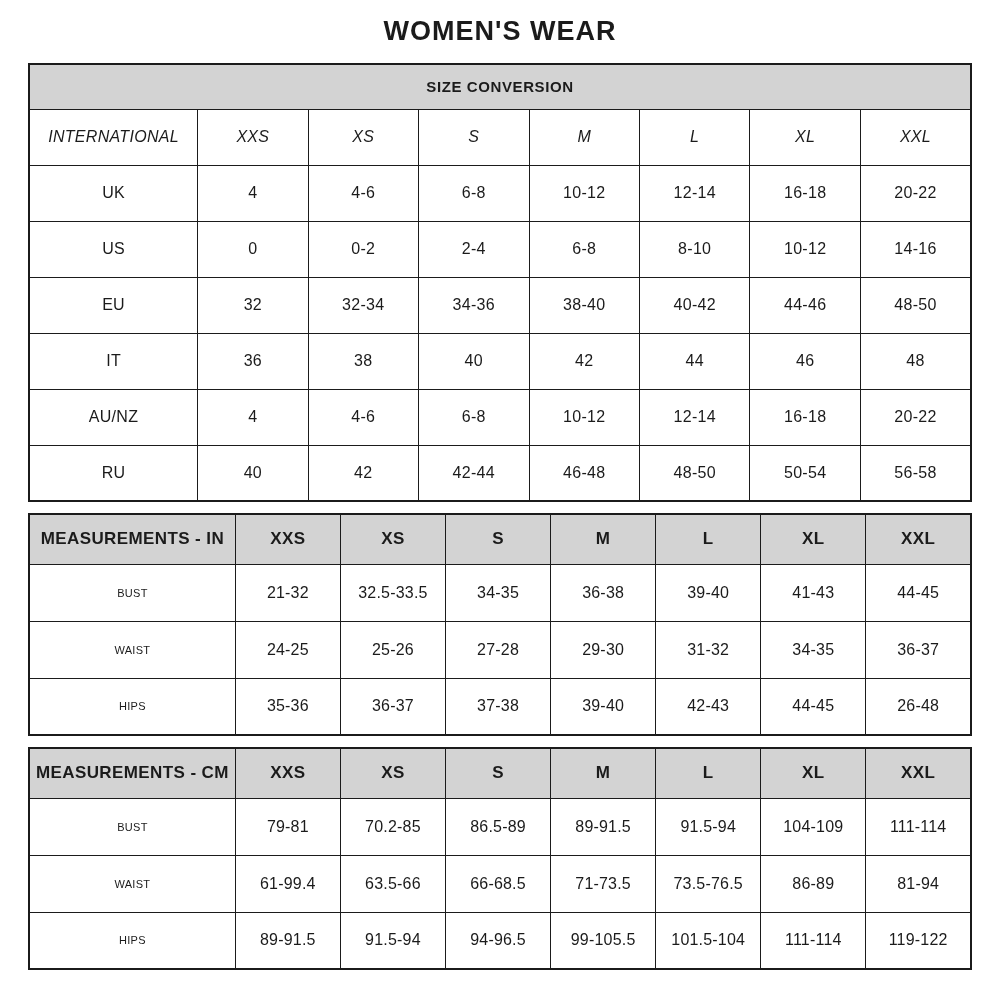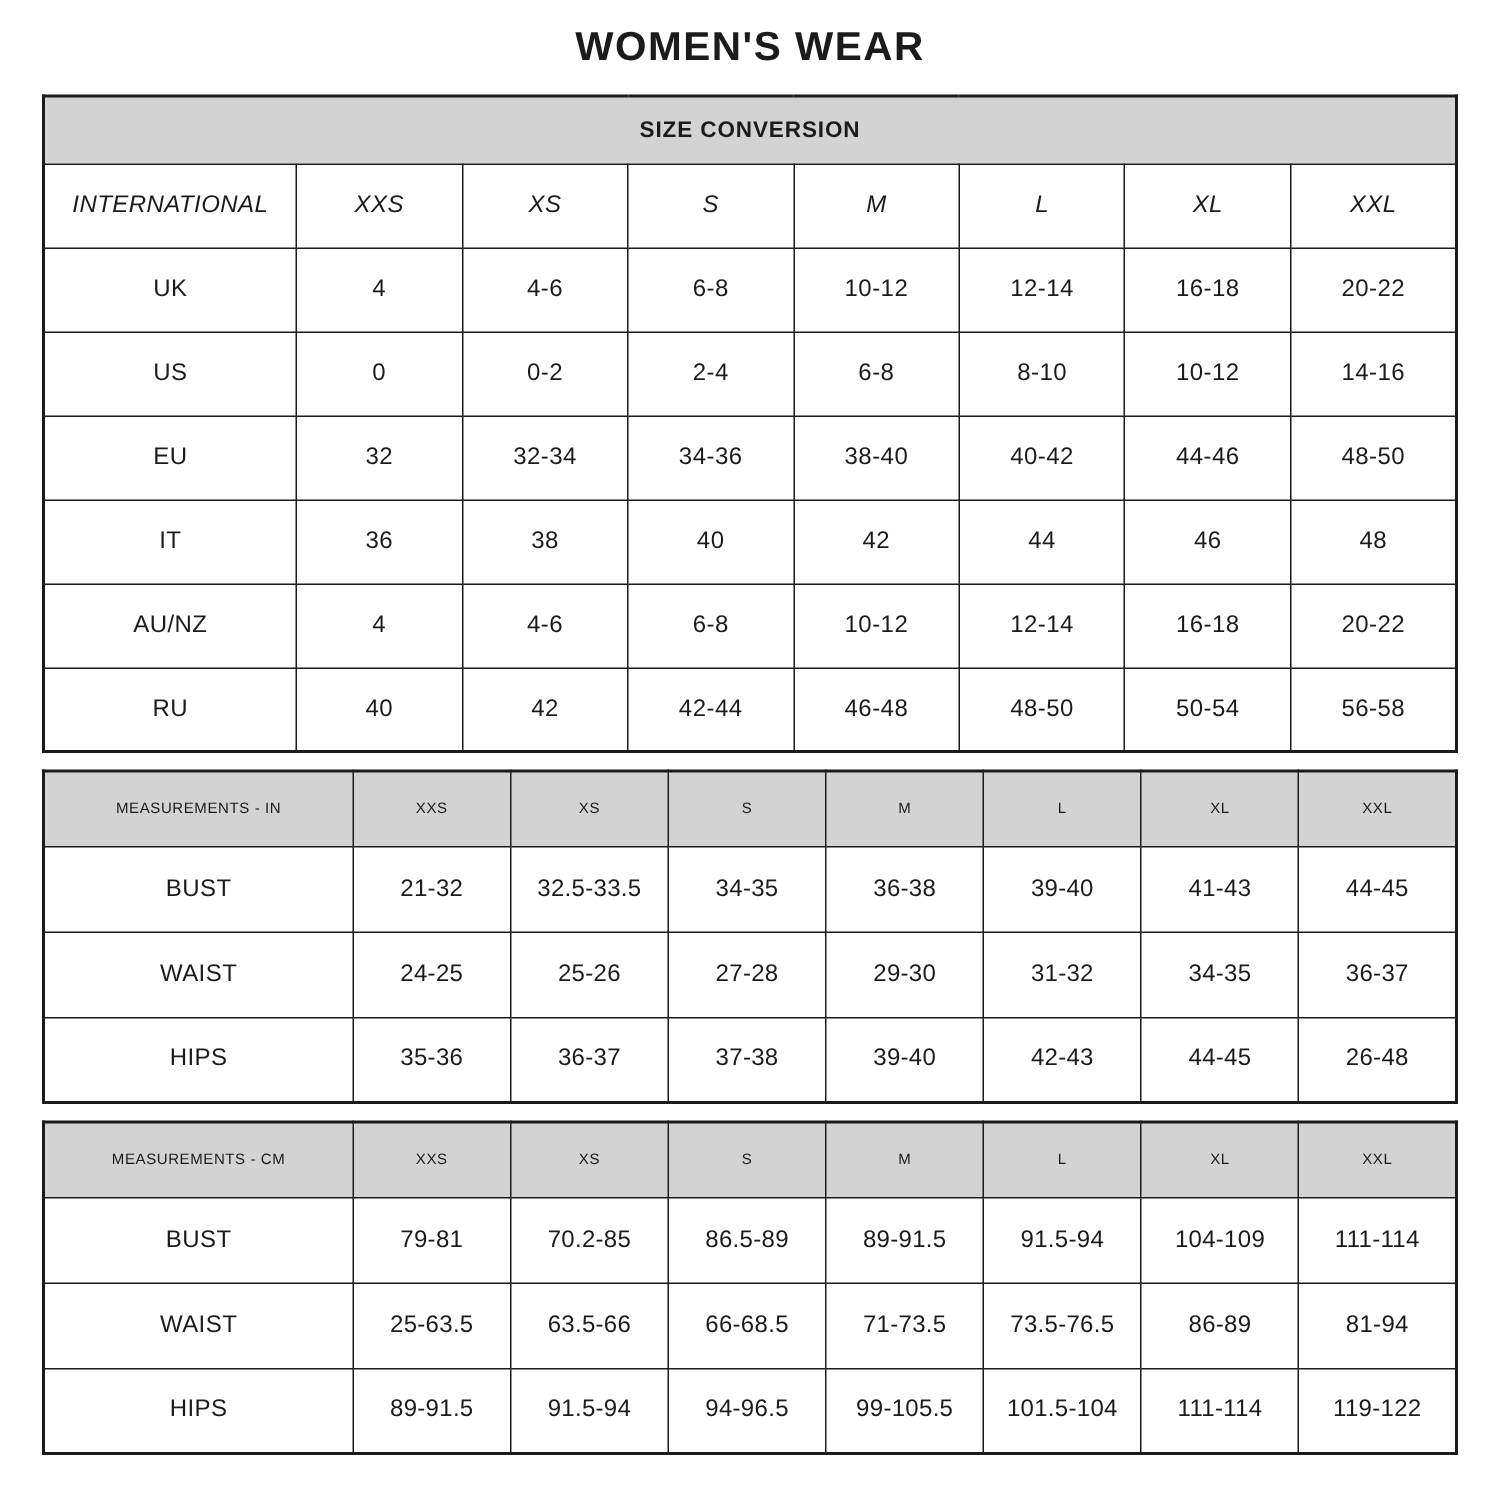--- a/index.html
+++ b/index.html
@@ -30,24 +30,24 @@
   
   .conv .banner th{
     background:var(--header-bg);height:45px;
     font-size:15px;font-weight:bold;letter-spacing:0.6px;
   }
   .conv .cols th{height:56px;font-size:16px;font-weight:normal;letter-spacing:0.3px;font-style:italic;}
   .conv tbody th,.conv tbody td{height:56px;font-size:16px;letter-spacing:0.3px;}
   
   .meas thead th{
     background:var(--header-bg);height:50px;
-    font-size:10px;font-weight:normal;letter-spacing:0.4px;
+    font-size:17px;font-weight:bold;letter-spacing:0.4px;
   }
   .meas tbody tr{height:57px;}
-  .meas tbody th{font-size:16px;letter-spacing:0.3px;}
+  .meas tbody th{font-size:11px;letter-spacing:0.3px;}
   .meas tbody td{font-size:16px;letter-spacing:0.2px;}
 </style>
 </head>
 <body>
 
 <div class="sheet">
 
   <h1>WOMEN'S WEAR</h1>
 
   <table class="conv">
@@ -226,21 +226,21 @@
           <td>79-81</td>
           <td>70.2-85</td>
           <td>86.5-89</td>
           <td>89-91.5</td>
           <td>91.5-94</td>
           <td>104-109</td>
           <td>111-114</td>
         </tr>
         <tr>
           <th>WAIST</th>
-          <td>25-63.5</td>
+          <td>61-99.4</td>
           <td>63.5-66</td>
           <td>66-68.5</td>
           <td>71-73.5</td>
           <td>73.5-76.5</td>
           <td>86-89</td>
           <td>81-94</td>
         </tr>
         <tr>
           <th>HIPS</th>
           <td>89-91.5</td>

